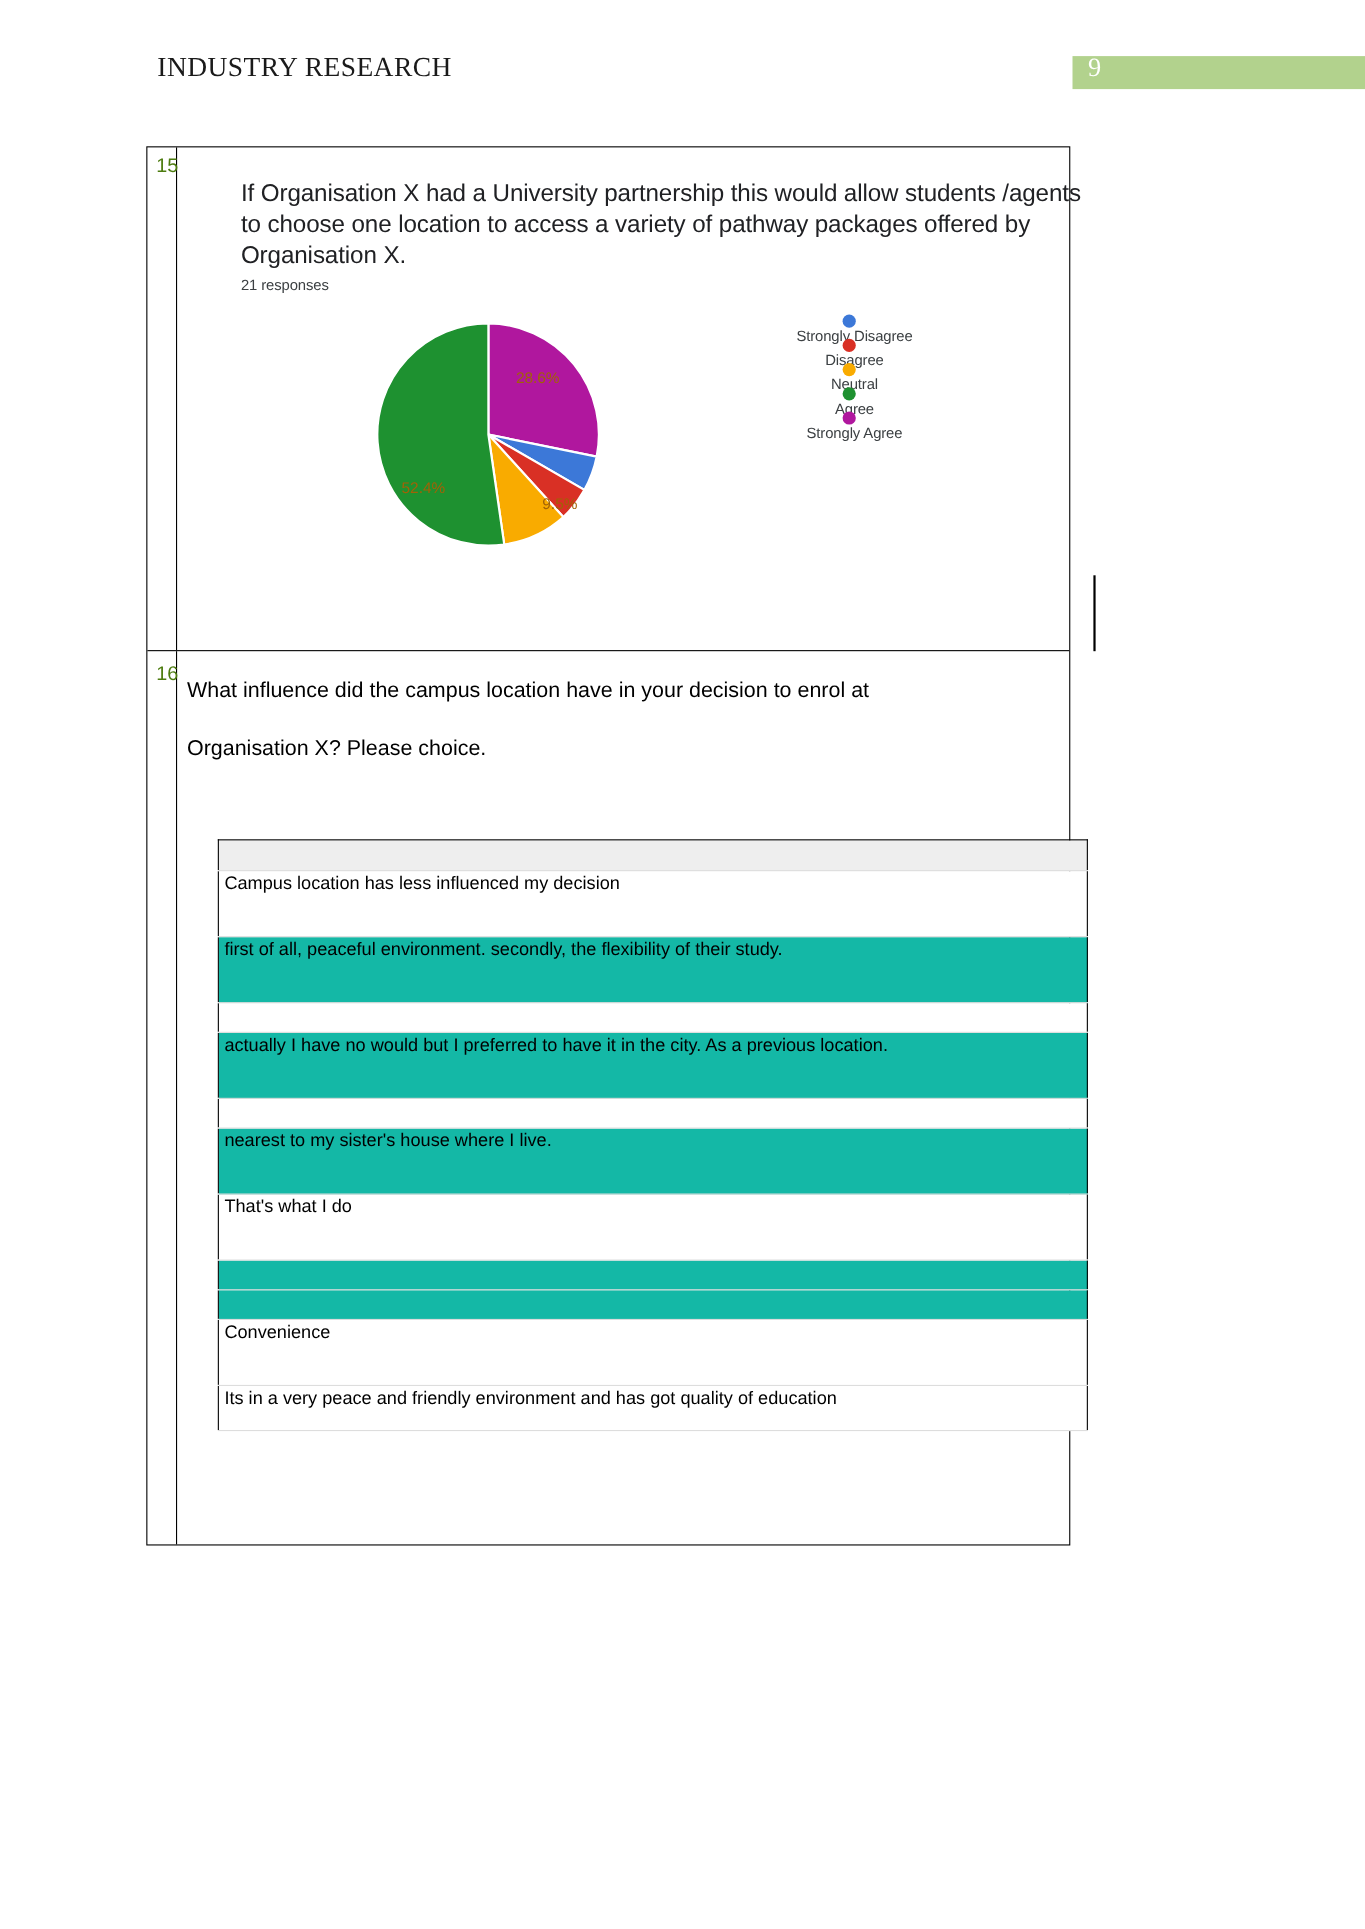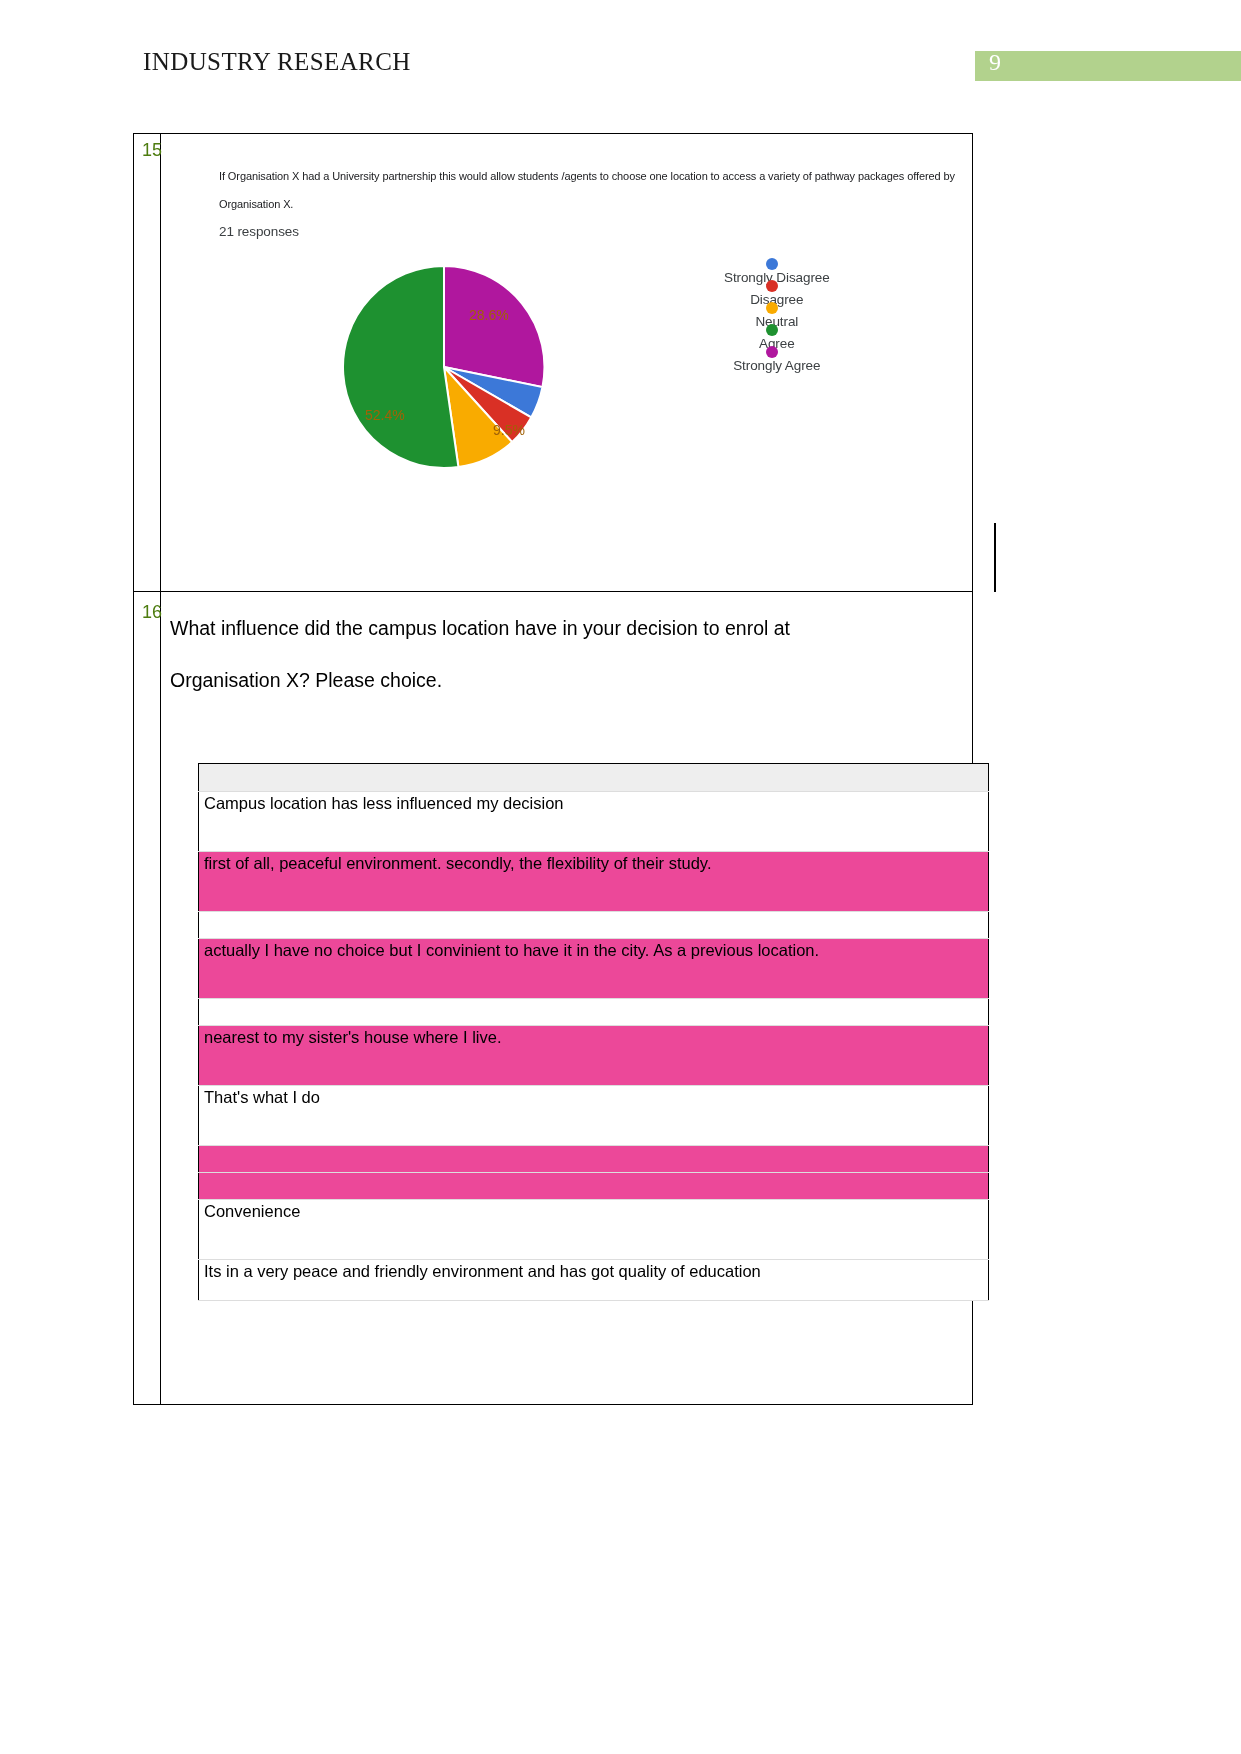--- a/index.html
+++ b/index.html
@@ -99,21 +99,21 @@
     position: relative;
     padding: 0;
   }
 
   
   .chart-block {
     position: relative;
     padding: 28px 0 0 58px;
   }
   .chart-question {
-    font-size: 11px;
+    font-size: 22px;
     line-height: 28px;
     color: #202124;
     width: 775px;
     letter-spacing: -0.1px;
   }
   .chart-responses {
     margin-top: 6px;
     font-size: 13.5px;
     color: #3c4043;
     letter-spacing: -0.1px;
@@ -209,21 +209,21 @@
     font-size: 16.5px;
     color: #000;
     vertical-align: top;
     line-height: 22px;
     border-bottom: 1px solid #dddddd;
   }
   .resp-head td {
     height: 27px;
     background: #eeeeee;
   }
-  .resp-row-grey td { background: #ec4899; }
+  .resp-row-grey td { background: #14b8a6; }
   .resp-row-white td { background: #ffffff; }
   .cell-pad-top { padding-top: 9px; }
 </style>
 </head>
 <body>
 
 <div class="page-header">
   <div class="header-title">INDUSTRY RESEARCH</div>
   <div class="page-number-badge">
     <span class="num">9</span>
@@ -310,21 +310,21 @@
           <tr class="resp-row-white">
             <td class="cell-pad-top" style="height:59px">Campus location has less influenced my decision</td>
           </tr>
           <tr class="resp-row-grey">
             <td class="cell-pad-top" style="height:59px">first of all, peaceful environment. secondly, the flexibility of their study.</td>
           </tr>
           <tr class="resp-row-white">
             <td style="height:26px"></td>
           </tr>
           <tr class="resp-row-grey">
-            <td class="cell-pad-top" style="height:59px">actually I have no choice but I convinient to have it in the city. As a previous location.</td>
+            <td class="cell-pad-top" style="height:59px">actually I have no would but I preferred to have it in the city. As a previous location.</td>
           </tr>
           <tr class="resp-row-white">
             <td style="height:26px"></td>
           </tr>
           <tr class="resp-row-grey">
             <td class="cell-pad-top" style="height:59px">nearest to my sister's house where I live.</td>
           </tr>
           <tr class="resp-row-white">
             <td class="cell-pad-top" style="height:59px">That's what I do</td>
           </tr>

